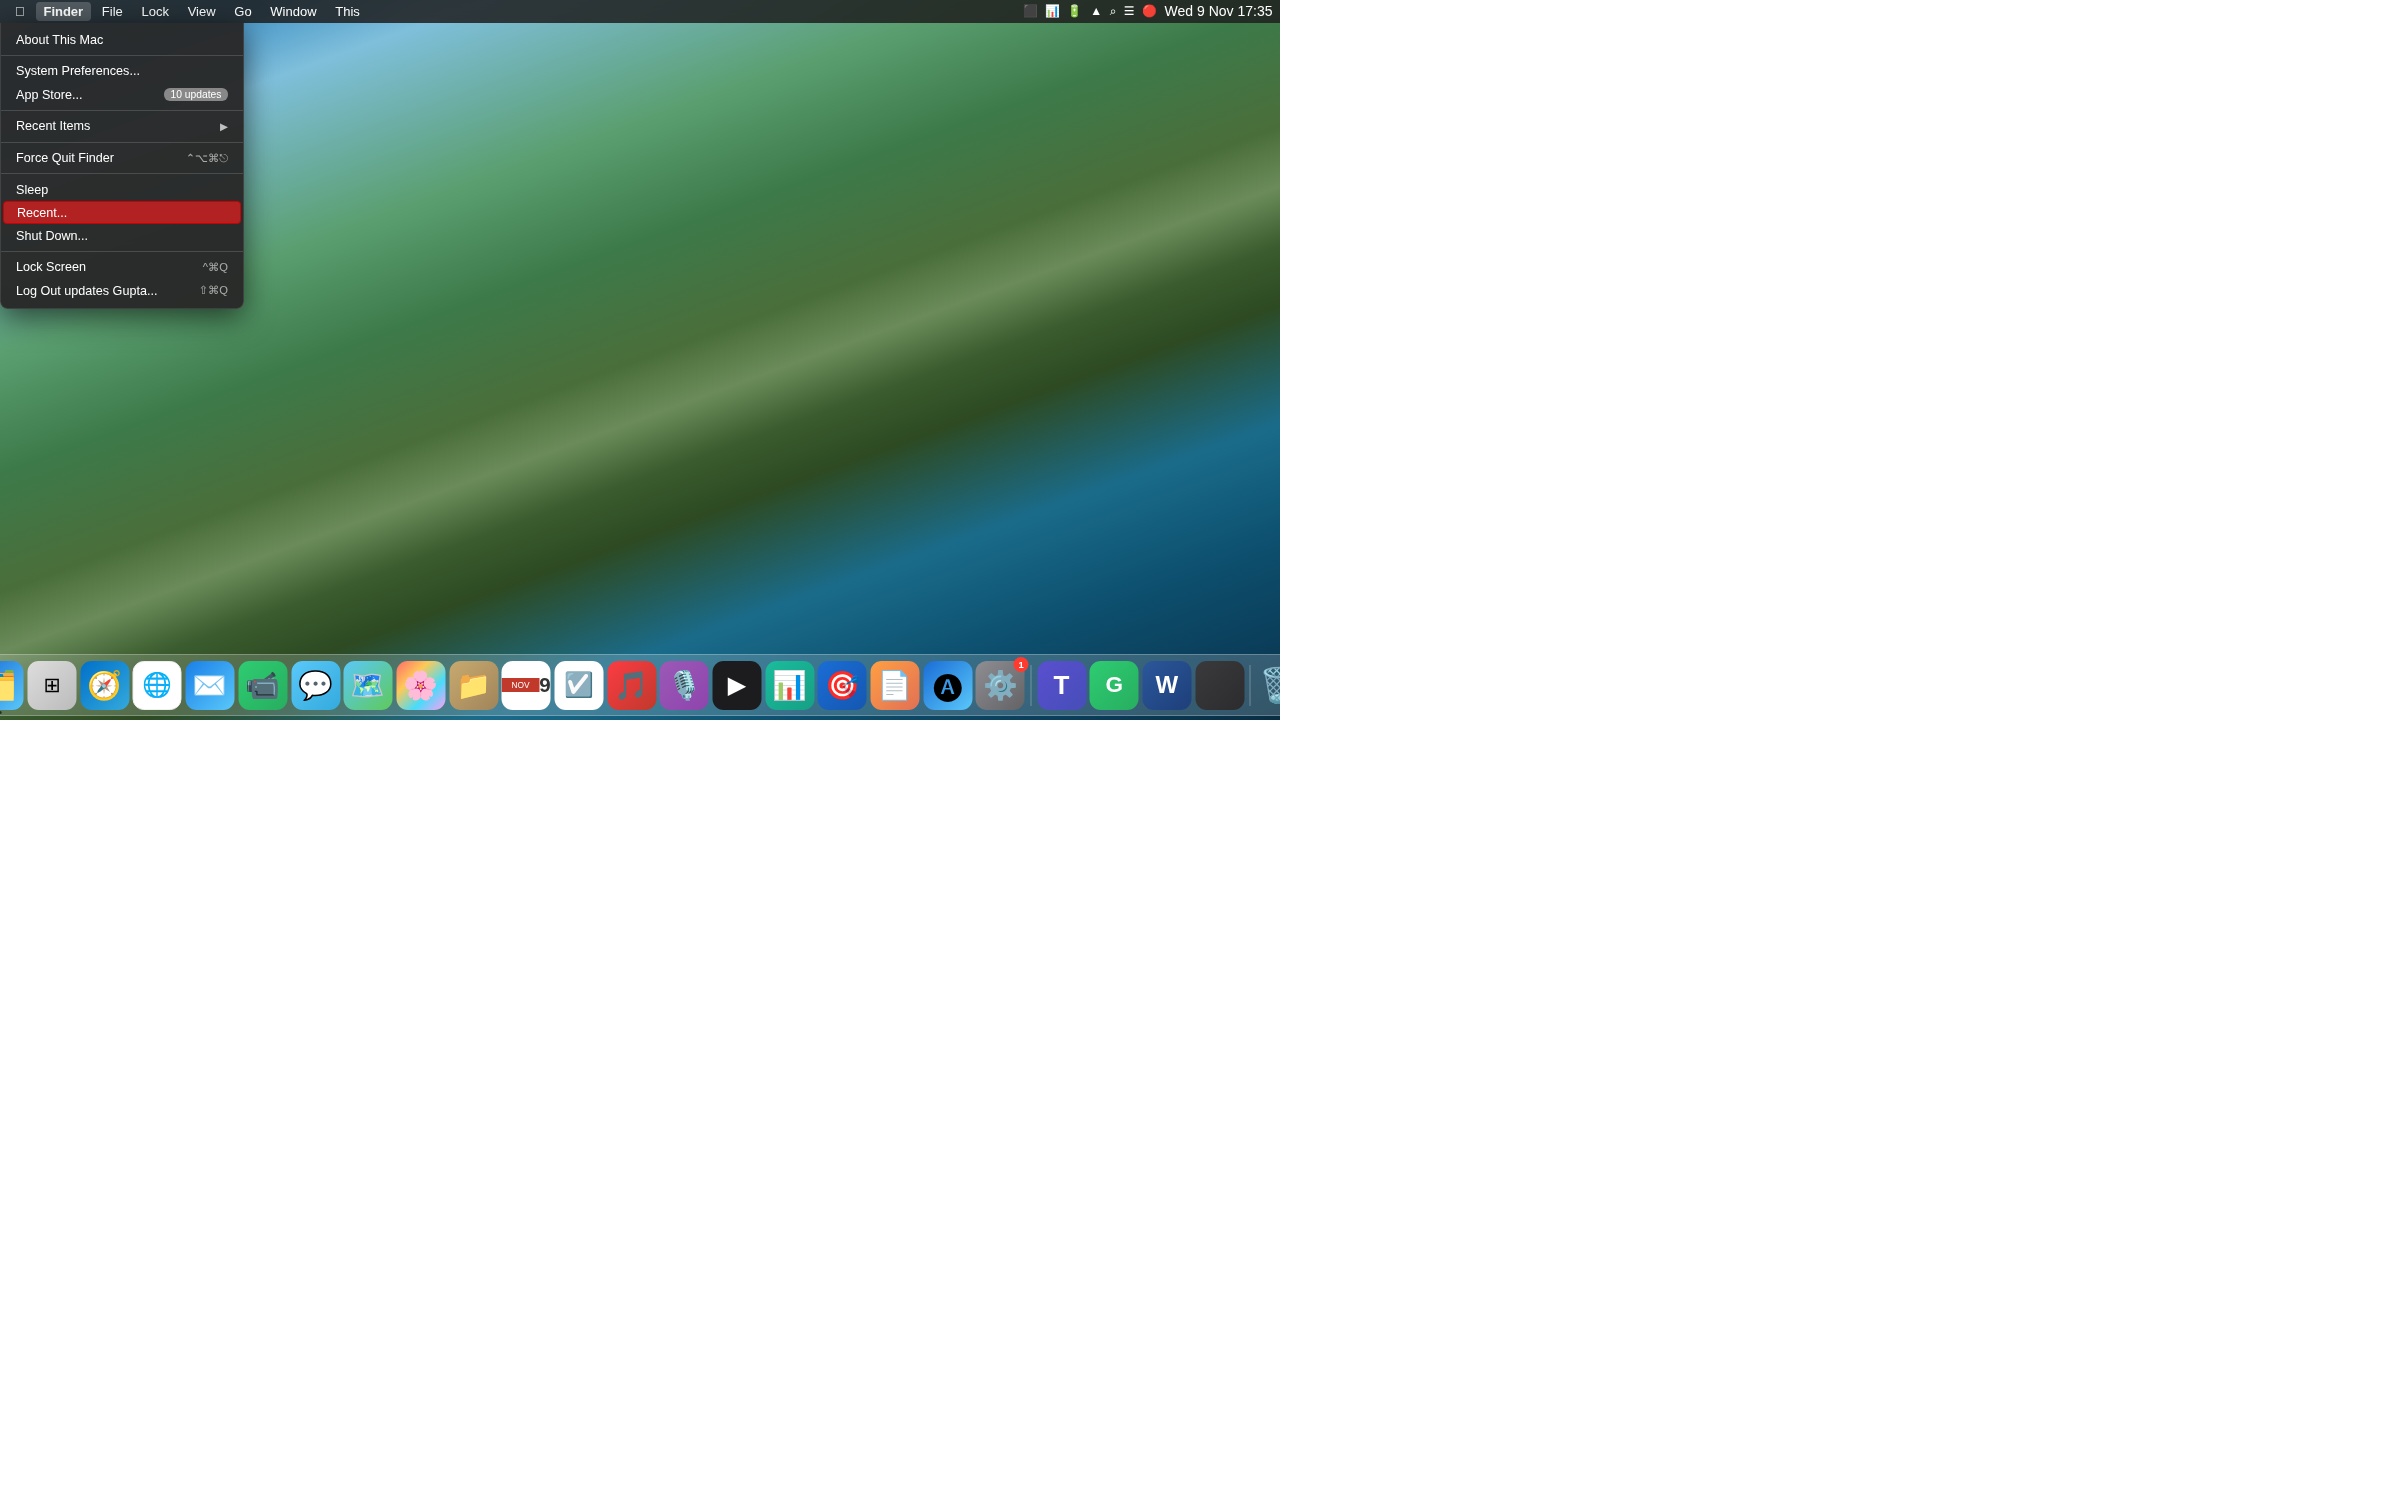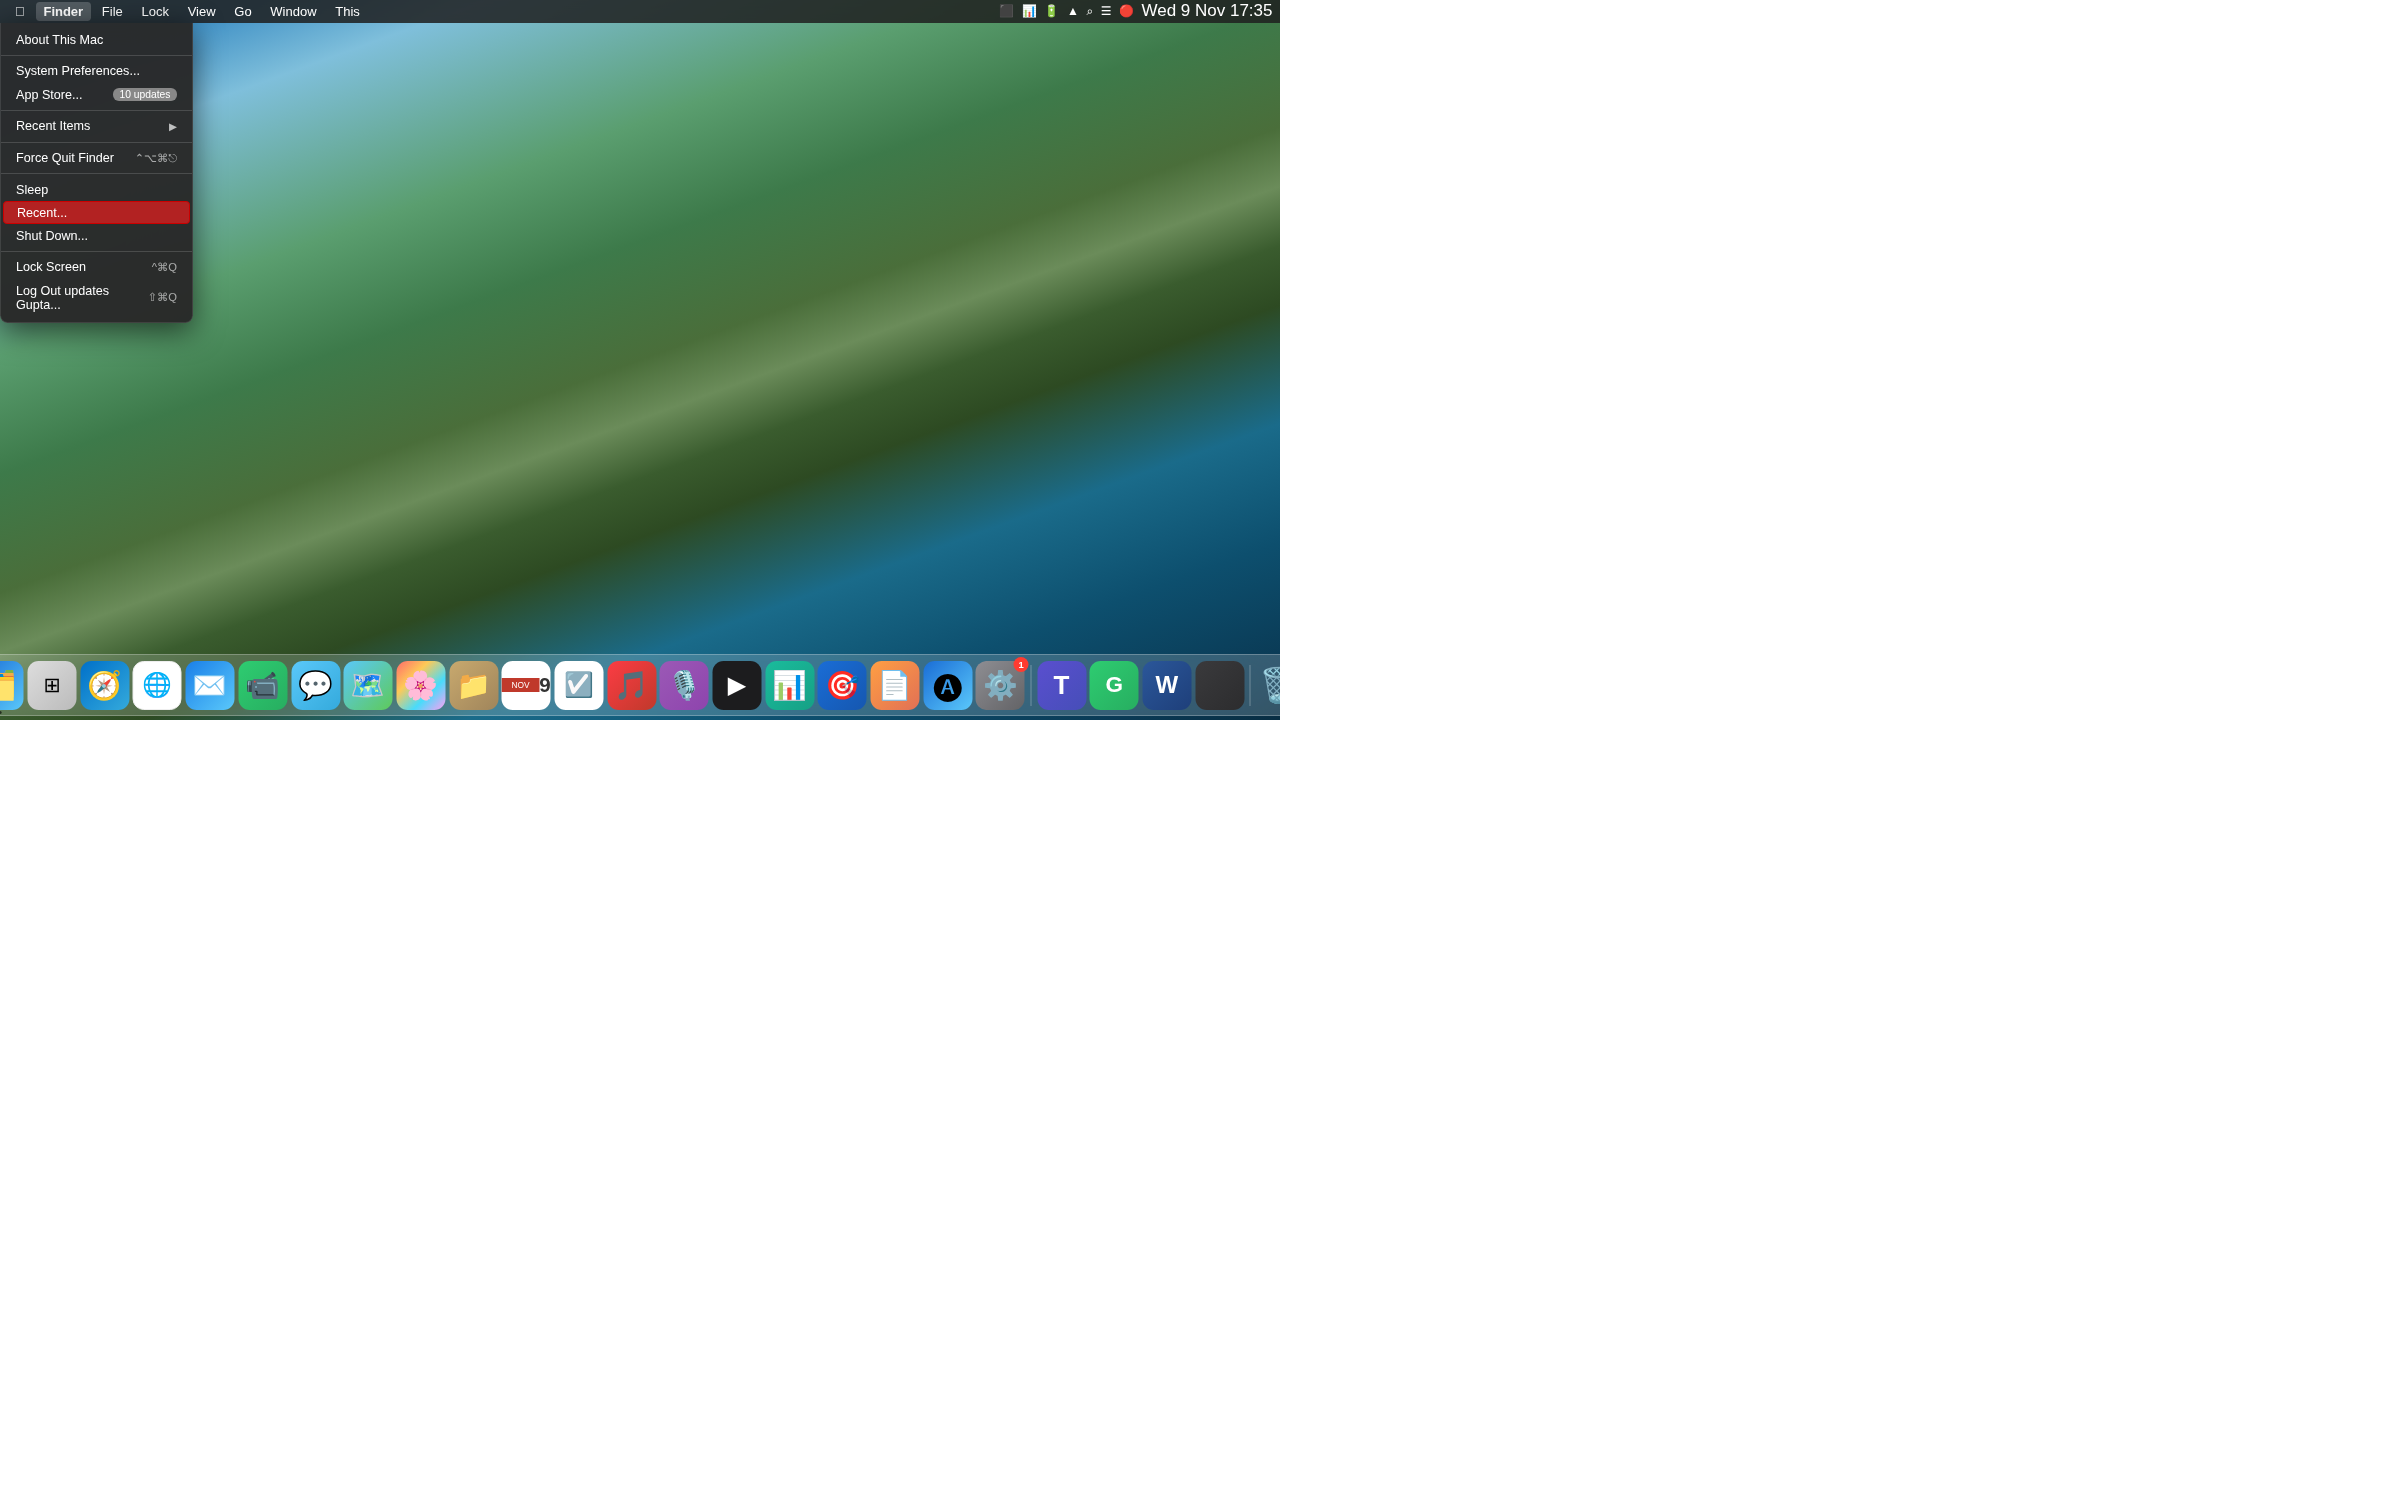--- a/index.html
+++ b/index.html
@@ -89,21 +89,21 @@
       font-size: 12px;
       color: white;
       cursor: pointer;
     }
 
     
     .apple-menu {
       position: absolute;
       top: 22.5px;
       left: 0;
-      width: 193px;
+      width: 244px;
       background: rgba(40, 40, 40, 0.97);
       backdrop-filter: blur(28px);
       border-radius: 0 0 7.5px 7.5px;
       padding: 5.6px 0;
       z-index: 200;
       box-shadow: 0 7.5px 30px rgba(0,0,0,0.6);
       border: 0.9px solid rgba(255,255,255,0.1);
       border-top: none;
     }
 
@@ -267,21 +267,21 @@
     <div class="menubar-item">This</div>
   </div>
   <div class="menubar-right">
     <span class="menubar-icon">⬛</span>
     <span class="menubar-icon">📊</span>
     <span class="menubar-icon">🔋</span>
     <span class="menubar-icon">▲</span>
     <span class="menubar-icon">⌕</span>
     <span class="menubar-icon">☰</span>
     <span class="menubar-icon">🔴</span>
-    <span class="menubar-clock" style="font-size:17px;color:white;text-align:center;">Wed 9 Nov  17:35</span>
+    <span class="menubar-clock" style="font-size:14px;color:white;text-align:center;">Wed 9 Nov  17:35</span>
   </div>
 </div>
 
 <div class="apple-menu">
 
   <div class="menu-item">
     <span class="menu-item-label">About This Mac</span>
   </div>
 
   <div class="menu-separator"></div>

